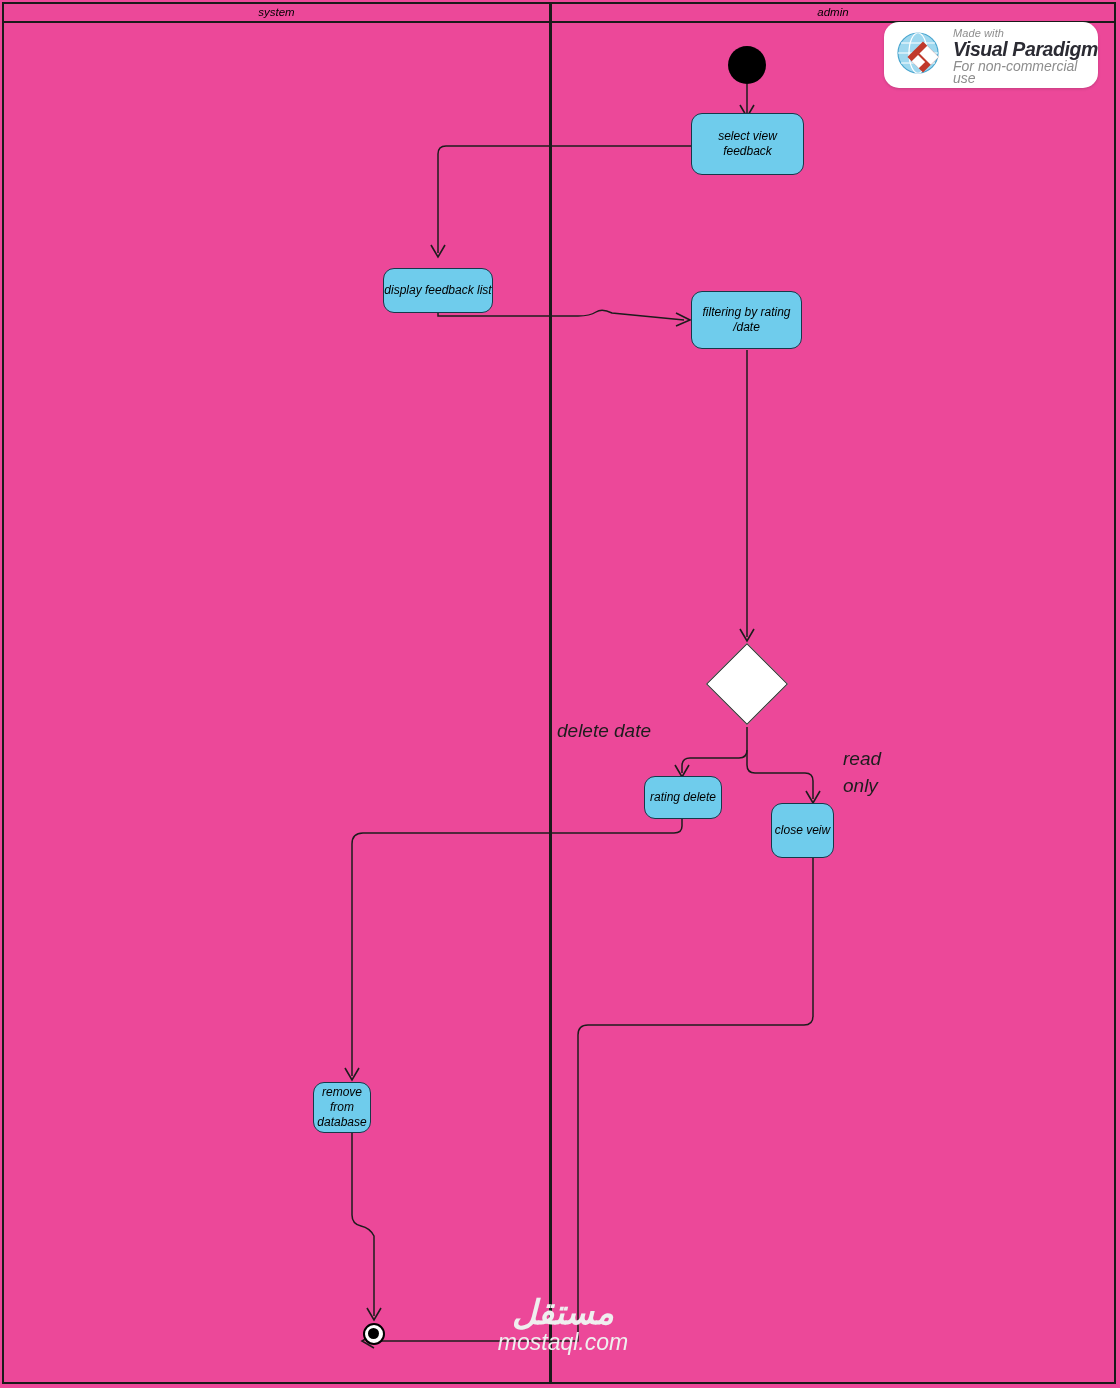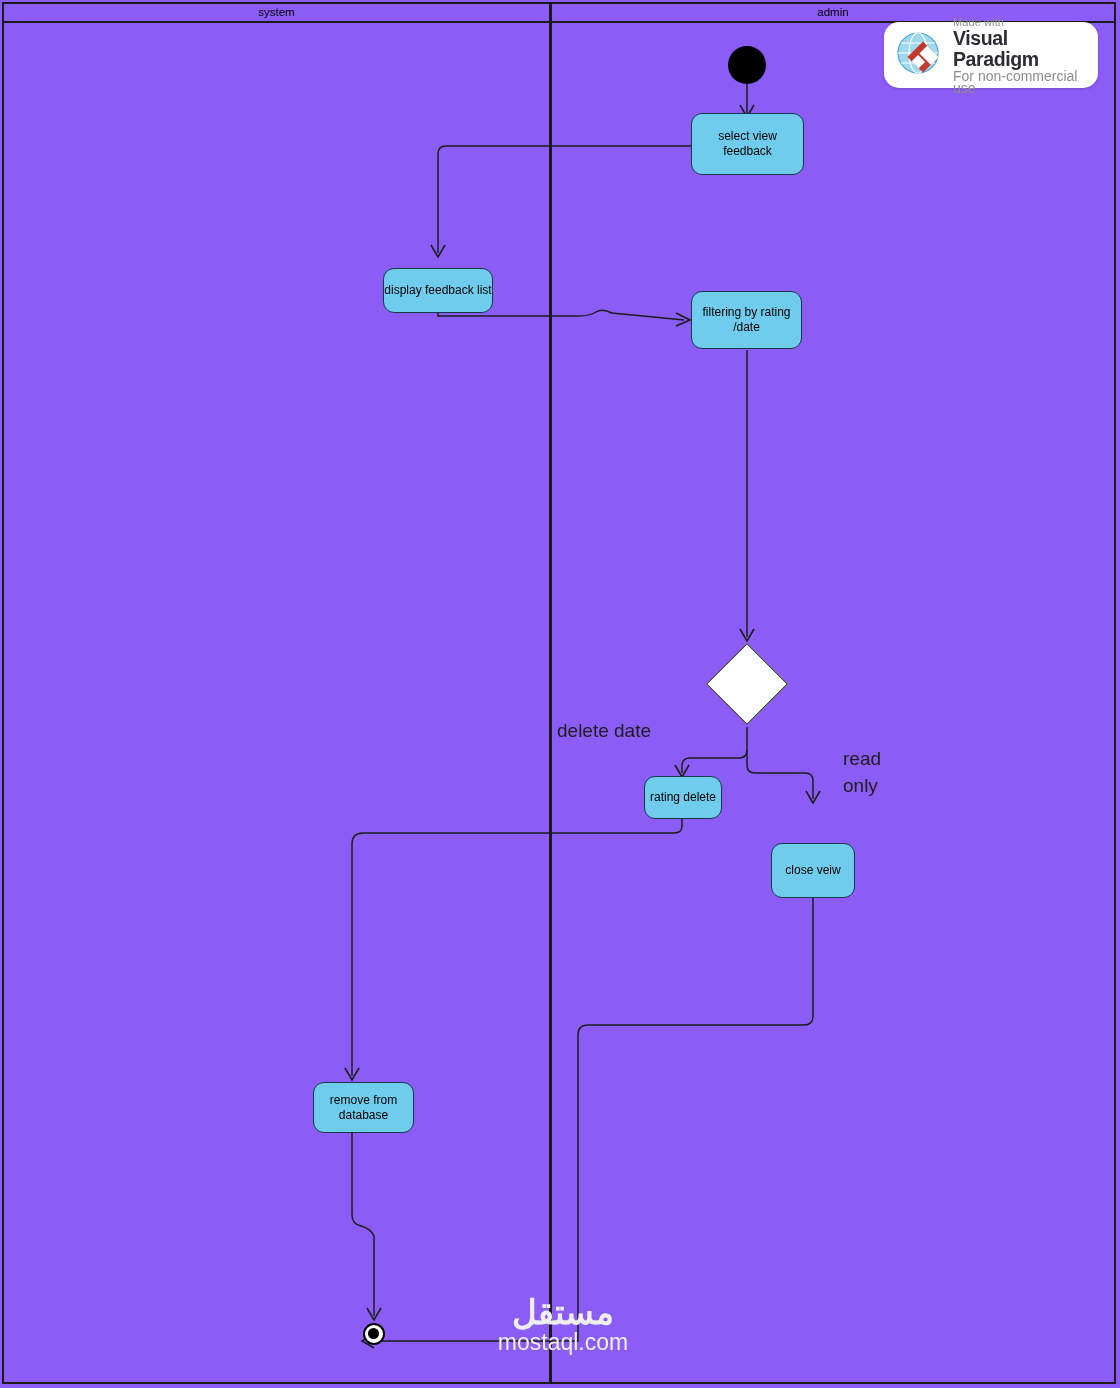--- a/index.html
+++ b/index.html
@@ -8,22 +8,23 @@
     padding: 0;
     background: #ffffff;
   }
   body {
     font-family: "Liberation Sans", sans-serif;
   }
   #canvas {
     position: relative;
     width: 1120px;
     height: 1388px;
-    background: #8b5cf6;
+    background: #ec4899;
     overflow: hidden;
+    font-style: italic;
   }
 
   
   .lane-frame {
     position: absolute;
     left: 2px;
     top: 2px;
     width: 1114px;
     height: 1382px;
     border: 2px solid #1a1a1a;
@@ -234,23 +235,23 @@
 
   <div class="node wide-text" style="left:383px; top:268px; width:110px; height:45px;">display feedback list</div>
 
   <div class="node" style="left:691px; top:291px; width:111px; height:58px;">filtering by rating
 /date</div>
 
   <div class="decision" style="left:718px; top:655px;"></div>
 
   <div class="node" style="left:644px; top:776px; width:78px; height:43px;">rating delete</div>
 
-  <div class="node" style="left:771px; top:803px; width:84px; height:55px;margin-top:40px;">close veiw</div>
-
-  <div class="node" style="left:313px; top:1082px; width:101px; height:51px;">remove from
+  <div class="node" style="left:771px; top:803px; width:63px; height:55px;">close veiw</div>
+
+  <div class="node" style="left:313px; top:1082px; width:58px; height:51px;">remove from
 database</div>
 
   <div class="final-node" style="left:363px; top:1323px;"></div>
 
   <div class="guard" style="left:557px; top:717px;">delete date</div>
 
   <div class="guard" style="left:843px; top:745px;">read
 only</div>
 
   <div class="vp-badge">

